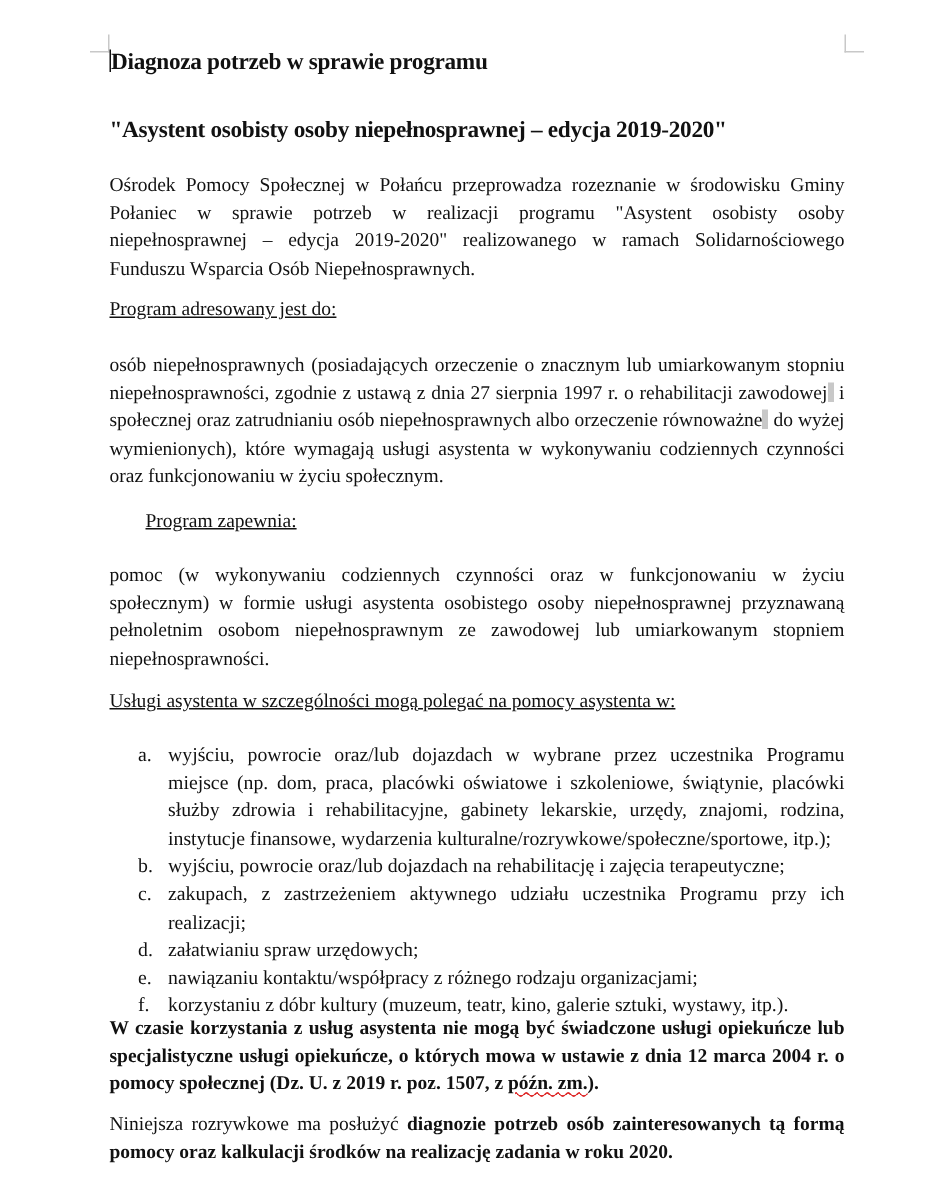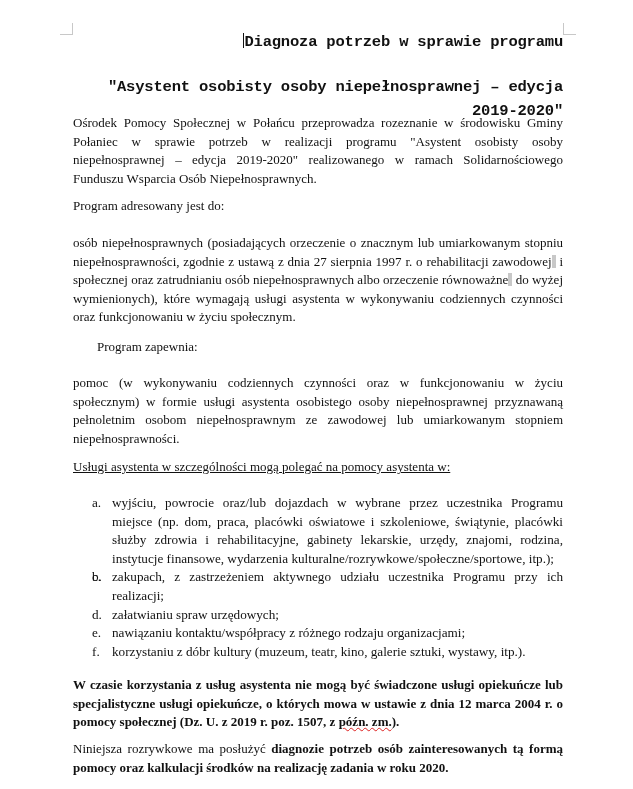--- a/index.html
+++ b/index.html
@@ -2,26 +2,26 @@
 <html><head>
 <meta charset="utf-8">
 <style>
   html, body { margin:0; padding:0; background:#ffffff; }
   body { width:633px; height:789px; position:relative; overflow:hidden;
          font-family:"Liberation Serif", "DejaVu Serif", serif; color:#111; }
   .corner { position:absolute; border-color:#c8c8c8; border-style:solid; width:12px; height:11px; }
   .corner.tl { left:60px; top:23px; border-width:0 1px 1px 0; }
   .corner.tr { left:563px; top:23px; border-width:0 0 1px 1px; }
   .page { position:absolute; left:73px; top:30px; width:490px; }
-  .title { text-align:right; font-weight:bold; font-size:15.5px; margin:0; line-height:24px; letter-spacing:-0.2px;font-family:Liberation Mono, monospace; }
+  .title { text-align:left; font-weight:bold; font-size:15.5px; margin:0; line-height:24px; letter-spacing:-0.2px; }
   .title1 { position:absolute; left:0; top:0; width:490px; }
   .title1 .cursor { display:inline-block; width:1px; height:15px; background:#111; vertical-align:-2px; margin-right:0; }
   .title2 { position:absolute; left:0; top:45px; width:490px; }
   p.body { margin:0; font-size:13px; line-height:18.6px; text-align:justify; position:absolute; left:0; width:490px; }
-  .u { }
+  .u { text-decoration:underline; }
   .b { font-weight:bold; }
   .mark { background:#c8c8c8; display:inline-block; width:4px; height:13px; vertical-align:-2px; }
   .spell { text-decoration:underline wavy #d22; text-decoration-thickness:1px; }
   ol.list { position:absolute; left:0; width:490px; margin:0; padding:0; list-style:none; font-size:13.2px; line-height:18.6px; }
   ol.list li { position:relative; padding-left:39px; text-align:justify; }
   ol.list li .marker { position:absolute; left:19px; top:0; }
 </style>
 </head>
 <body>
 
@@ -39,21 +39,21 @@
   <p class="body" style="top:204px;"><span>osób niepełnosprawnych (posiadających orzeczenie o znacznym lub umiarkowanym stopniu niepełnosprawności, zgodnie z ustawą z dnia 27 sierpnia 1997 r. o rehabilitacji zawodowej</span><span class="mark"></span><span> i społecznej oraz zatrudnianiu osób niepełnosprawnych albo orzeczenie równoważne</span><span class="mark"></span><span> do wyżej wymienionych), które wymagają usługi asystenta w wykonywaniu codziennych czynności oraz funkcjonowaniu w życiu społecznym.</span></p>
 
   <p class="body" style="top:308px;margin-left:24px;"><span class="u">Program zapewnia:</span></p>
 
   <p class="body" style="top:344px;">pomoc (w wykonywaniu codziennych czynności oraz w funkcjonowaniu w życiu społecznym) w formie usługi asystenta osobistego osoby niepełnosprawnej przyznawaną pełnoletnim osobom niepełnosprawnym ze zawodowej lub umiarkowanym stopniem niepełnosprawności.</p>
 
   <p class="body" style="top:428px;text-decoration:underline;">Usługi asystenta w szczególności mogą polegać na pomocy asystenta w:</p>
 
   <ol class="list" style="top:464px;">
     <li><span class="marker">a.</span><span>wyjściu, powrocie oraz/lub dojazdach w wybrane przez uczestnika Programu miejsce (np. dom, praca, placówki oświatowe i szkoleniowe, świątynie, placówki służby zdrowia i rehabilitacyjne, gabinety lekarskie, urzędy, znajomi, rodzina, instytucje finansowe, wydarzenia kulturalne/rozrywkowe/społeczne/sportowe, itp.);</span></li>
-    <li><span class="marker">b.</span></li>
+    <li><span class="marker">b.</span><span>wyjściu, powrocie oraz/lub dojazdach na rehabilitację i zajęcia terapeutyczne;</span></li>
     <li><span class="marker">c.</span><span>zakupach, z zastrzeżeniem aktywnego udziału uczestnika Programu przy ich realizacji;</span></li>
     <li><span class="marker">d.</span><span>załatwianiu spraw urzędowych;</span></li>
     <li><span class="marker">e.</span><span>nawiązaniu kontaktu/współpracy z różnego rodzaju organizacjami;</span></li>
     <li><span class="marker">f.</span><span>korzystaniu z dóbr kultury (muzeum, teatr, kino, galerie sztuki, wystawy, itp.).</span></li>
   </ol>
 
   <p class="body" style="top:646px;font-weight:bold;"><span>W czasie korzystania z usług asystenta nie mogą być świadczone usługi opiekuńcze lub specjalistyczne usługi opiekuńcze, o których mowa w ustawie z dnia 12 marca 2004 r. o pomocy społecznej (Dz. U. z 2019 r. poz. 1507, z </span><span class="spell">późn. zm.</span><span>).</span></p>
 
   <p class="body" style="top:710px;"><span>Niniejsza rozrywkowe ma posłużyć </span><span class="b">diagnozie potrzeb osób zainteresowanych tą formą pomocy oraz kalkulacji środków na realizację zadania w roku 2020.</span></p>
 </div>

